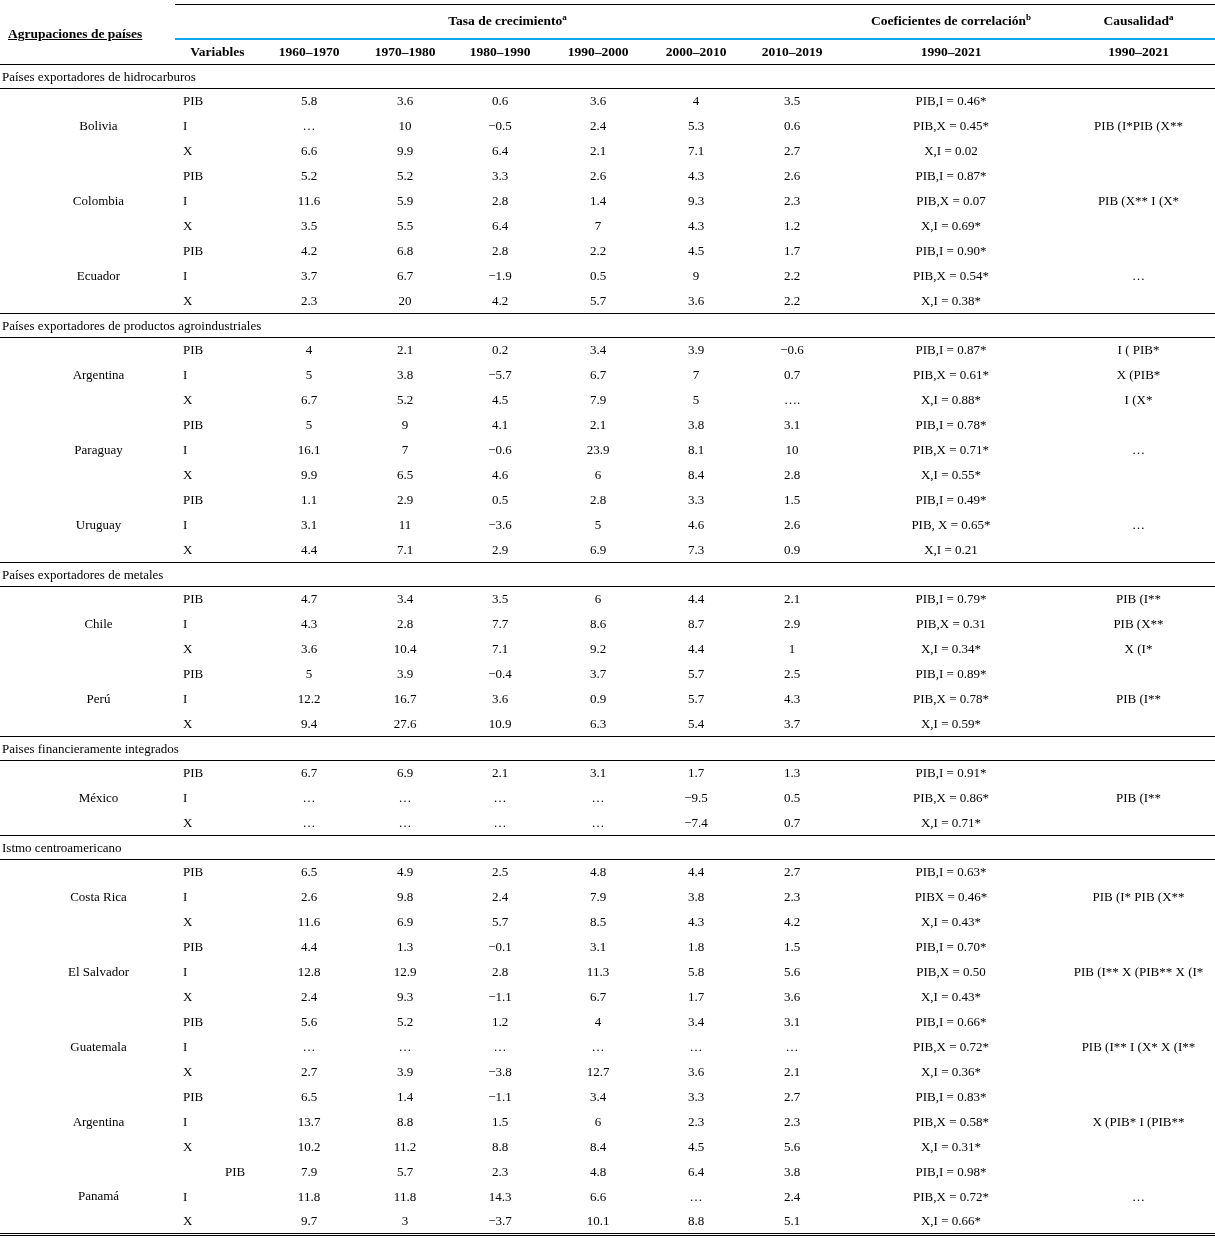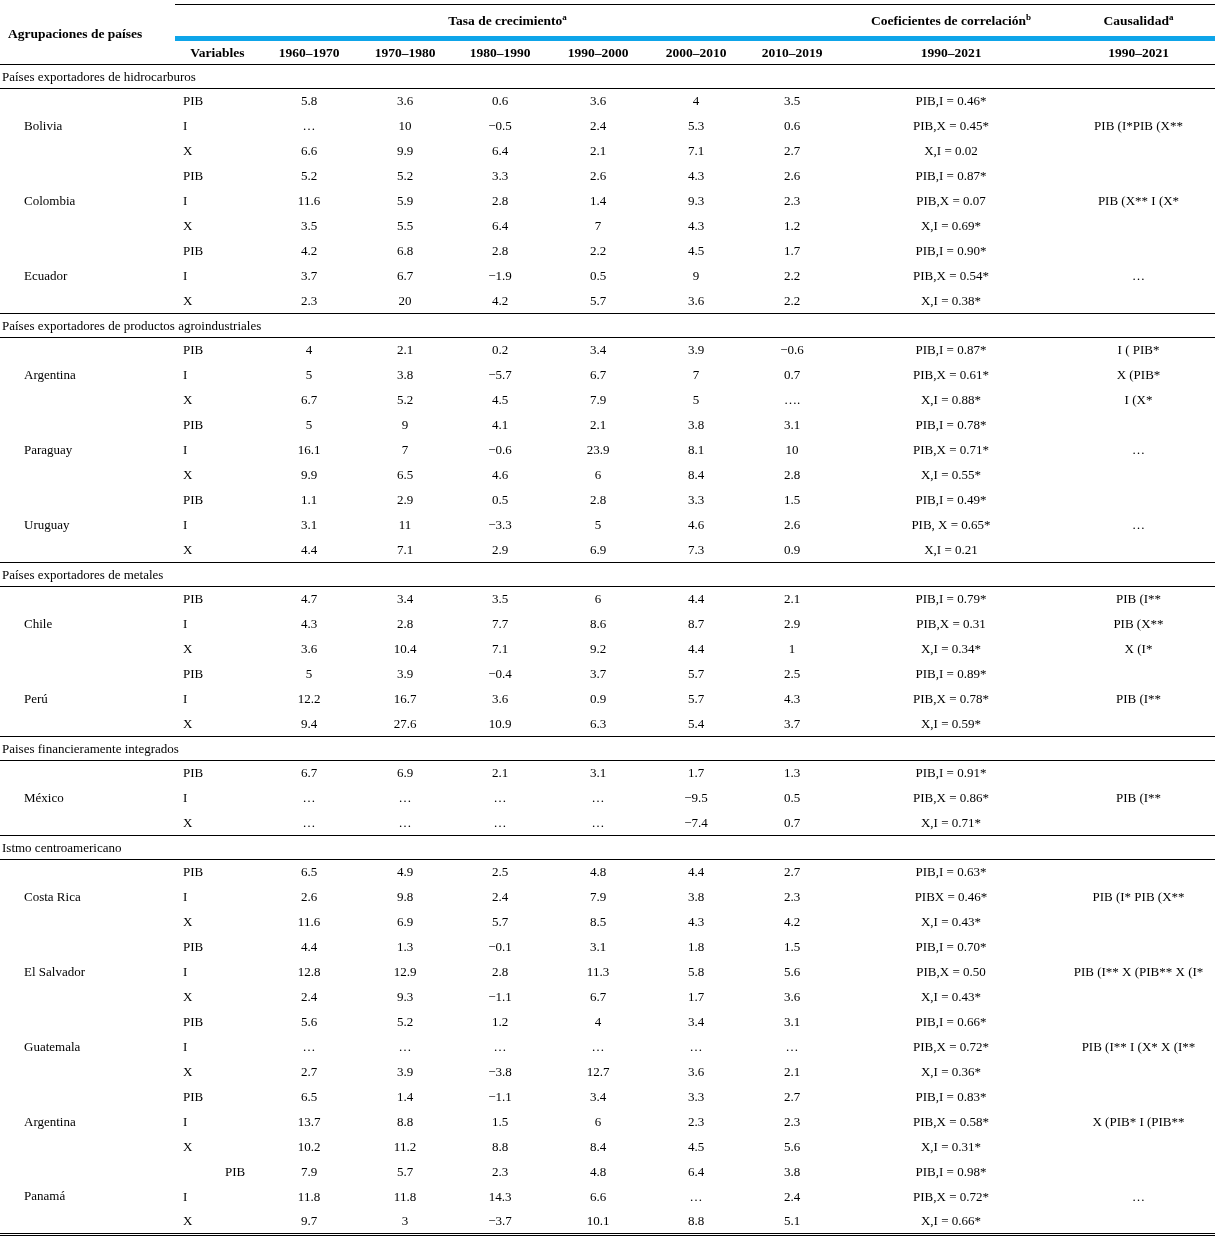--- a/index.html
+++ b/index.html
@@ -23,42 +23,43 @@
     height: 25px;
     vertical-align: middle;
     white-space: nowrap;
     overflow: hidden;
   }
   .country-head {
     text-align: left;
     padding-left: 8px;
     font-weight: bold;
     font-size: 13.5px;
+    text-decoration: underline;
   }
   .group-head {
     font-weight: bold;
     font-size: 13.5px;
     text-align: center;
     border-top: 1px solid #000;
-    border-bottom: 5px solid #0ea5e9;
+    border-bottom: 2px solid #0ea5e9;
     height: 34px;
     margin-top: 7px;
   }
   .sub-head {
     font-weight: bold;
     font-size: 13.5px;
     border-bottom: 1px solid #000;
     height: 26px;
   }
   .section-title {
     border-top: 1px solid #000;
     border-bottom: 1px solid #000;
     height: 24px;
   }
-  .country-cell { text-align: left; padding-left: 24px; }
+  .country-cell { text-align: center; padding-left: 24px; }
   .var-cell { text-align: left; padding-left: 8px; }
   .var-indent { padding-left: 50px; }
   .num-cell, .corr-cell, .caus-cell { text-align: center; }
   sup { font-size: 9px; font-weight: bold; line-height: 0; }
 </style>
 </head>
 <body>
 
 <table>
   <colgroup>
@@ -278,21 +279,21 @@
         <td class="num-cell">2.8</td>
         <td class="num-cell">3.3</td>
         <td class="num-cell">1.5</td>
         <td class="corr-cell">PIB,I = 0.49*</td>
         <td class="caus-cell"></td>
       </tr>
       <tr>
         <td class="var-cell">I</td>
         <td class="num-cell">3.1</td>
         <td class="num-cell">11</td>
-        <td class="num-cell">−3.3</td>
+        <td class="num-cell">−3.6</td>
         <td class="num-cell">5</td>
         <td class="num-cell">4.6</td>
         <td class="num-cell">2.6</td>
         <td class="corr-cell">PIB, X = 0.65*</td>
         <td class="caus-cell">…</td>
       </tr>
       <tr>
         <td class="var-cell">X</td>
         <td class="num-cell">4.4</td>
         <td class="num-cell">7.1</td>

